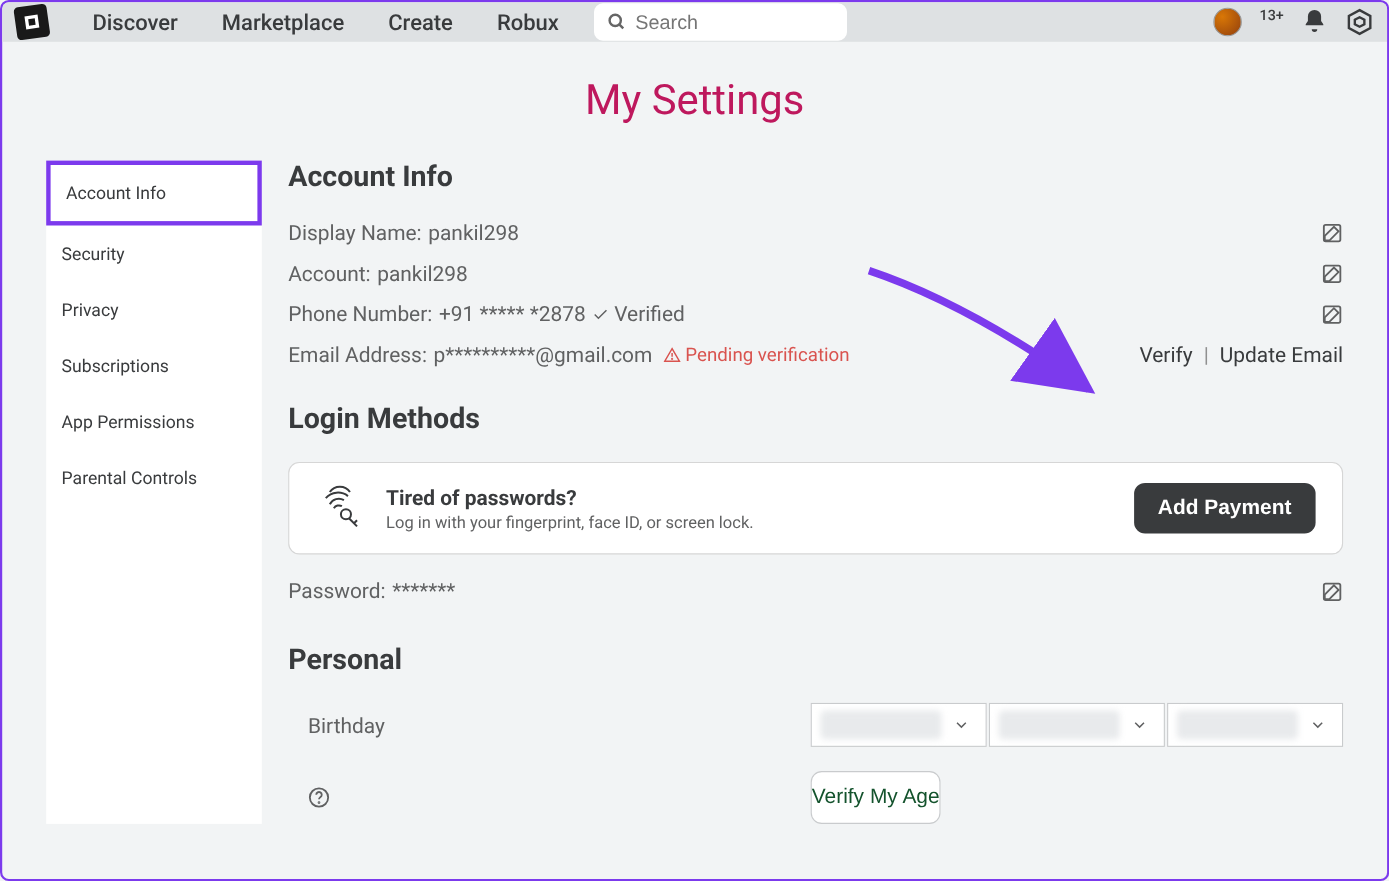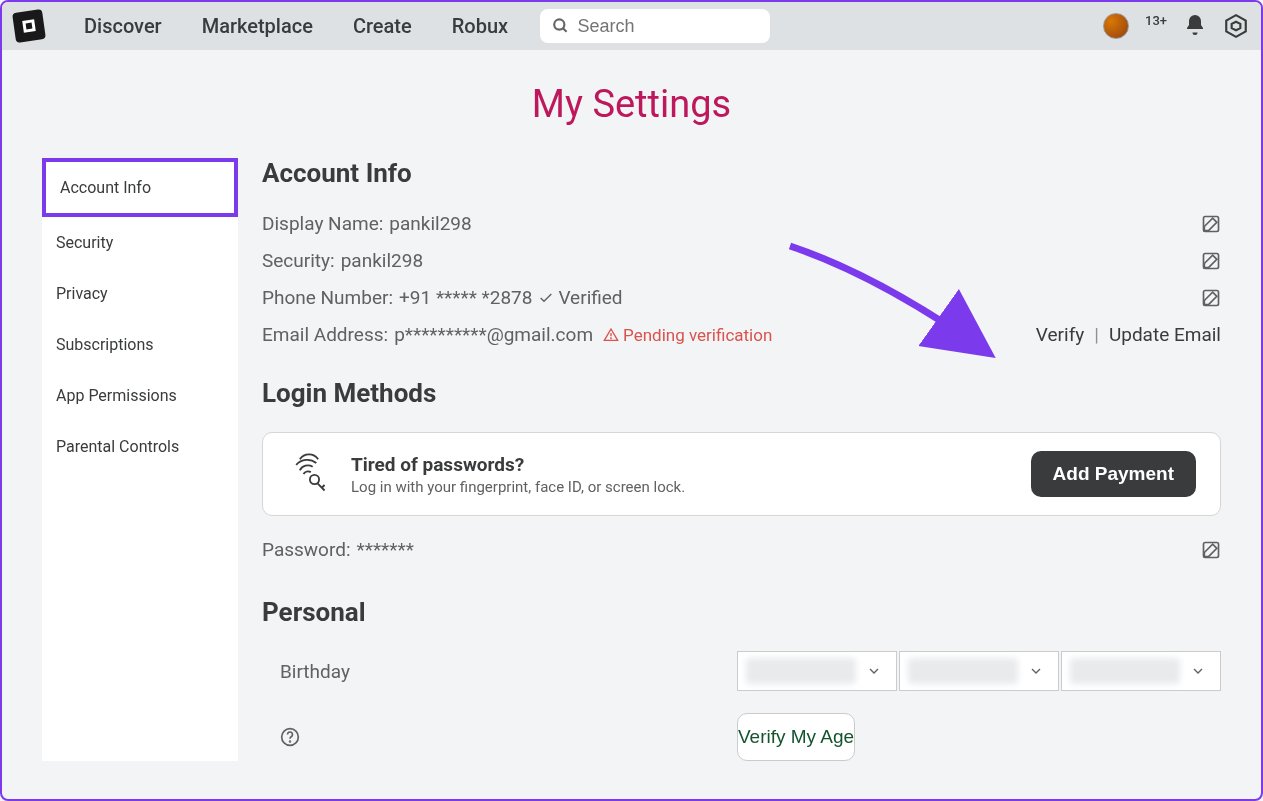--- a/index.html
+++ b/index.html
@@ -1,18 +1,18 @@
 <!DOCTYPE html>
 <html><head>
   <meta charset="utf-8">
   <style>
     * { margin: 0; padding: 0; box-sizing: border-box; }
     body { font-family: -apple-system, BlinkMacSystemFont, "Segoe UI", Roboto, "Helvetica Neue", Arial, sans-serif; background: #f2f4f5; width: 1263px; height: 801px; overflow: hidden; border: 2px solid #7c3aed; border-radius: 8px; }
     
-    .topnav { height: 48px; background: #dee1e3; display: flex; align-items: center; padding: 12px 12px; gap: 8px; }
+    .topnav { height: 36px; background: #dee1e3; display: flex; align-items: center; padding: 12px 12px; gap: 8px; }
     .logo { width: 30px; height: 30px; background: #191919; display: flex; align-items: center; justify-content: center; transform: rotate(-8deg); border-radius: 4px; }
     .logo-inner { width: 12px; height: 12px; border: 3px solid #fff; }
     .nav-links { display: flex; gap: 40px; margin-left: 32px; }
     .nav-link { color: #393b3d; font-size: 20px; font-weight: 500; cursor: pointer; }
     .search-box { margin-left: 24px; background: #fff; border-radius: 8px; height: 34px; display: flex; align-items: center; padding: 0 12px; width: 230px; }
     .search-box input { border: none; outline: none; font-size: 18px; margin-left: 8px; width: 100%; background: transparent; color: #888; }
     .nav-right { margin-left: auto; display: flex; align-items: flex-start; gap: 16px; }
     .avatar { width: 26px; height: 26px; border-radius: 50%; background: radial-gradient(circle at 30% 30%, #d97706, #92400e); border: 1px solid #999; }
     .age-tag { font-size: 13px; color: #393b3d; font-weight: 500; }
     
@@ -117,21 +117,21 @@
         <span class="field-value">pankil298</span>
         <span class="edit-icon">
           <svg width="20" height="20" viewBox="0 0 24 24" fill="none" stroke="currentColor" stroke-width="2">
               <path d="M4 15v5h5l10-10-5-5L4 15z"></path>
               <rect x="3" y="3" width="18" height="18" rx="2" fill="none"></rect>
             </svg>
         </span>
       </div>
 
       <div class="field-row">
-        <span class="field-label">Security:</span>
+        <span class="field-label">Account:</span>
         <span class="field-value">pankil298</span>
         <span class="edit-icon">
           <svg width="20" height="20" viewBox="0 0 24 24" fill="none" stroke="currentColor" stroke-width="2">
               <path d="M4 15v5h5l10-10-5-5L4 15z"></path>
               <rect x="3" y="3" width="18" height="18" rx="2" fill="none"></rect>
             </svg>
         </span>
       </div>
 
       <div class="field-row">

